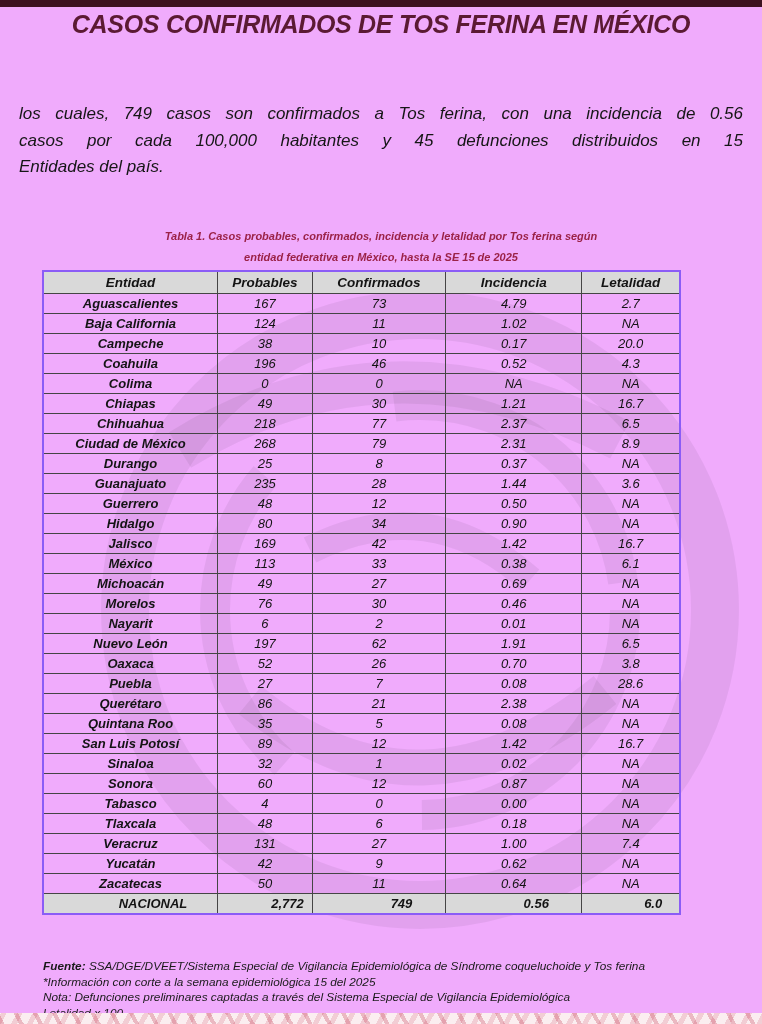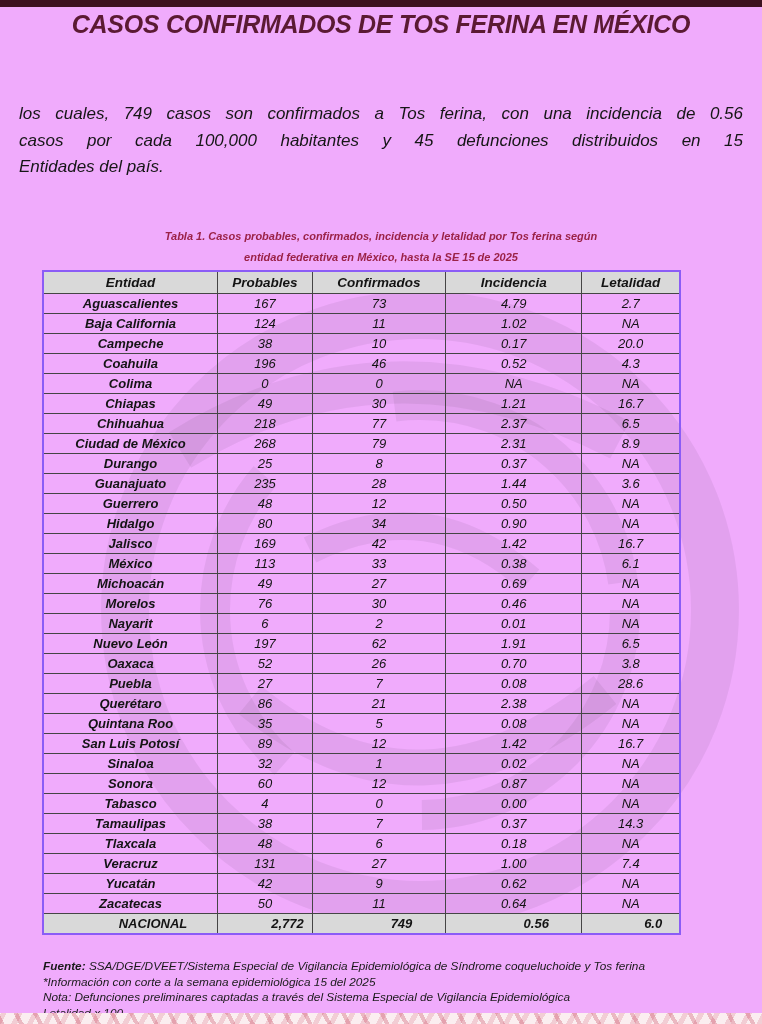--- a/index.html
+++ b/index.html
@@ -281,27 +281,20 @@
             <td>NA</td>
           </tr>
           <tr>
             <td class="entity">Tabasco</td>
             <td>4</td>
             <td>0</td>
             <td>0.00</td>
             <td>NA</td>
           </tr>
           <tr>
-            <td class="entity">Tamaulipas</td>
-            <td>38</td>
-            <td>7</td>
-            <td>0.37</td>
-            <td>14.3</td>
-          </tr>
-          <tr>
             <td class="entity">Tlaxcala</td>
             <td>48</td>
             <td>6</td>
             <td>0.18</td>
             <td>NA</td>
           </tr>
           <tr>
             <td class="entity">Veracruz</td>
             <td>131</td>
             <td>27</td>

